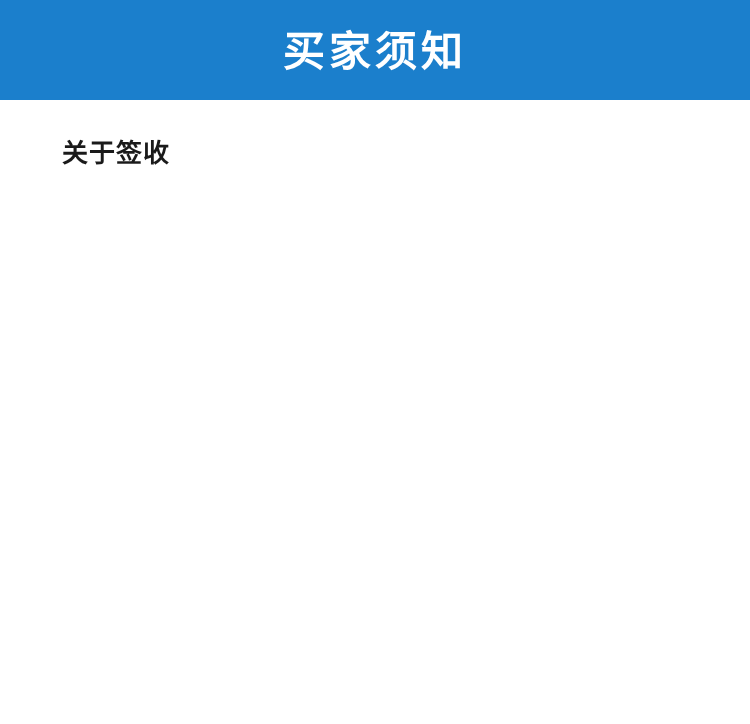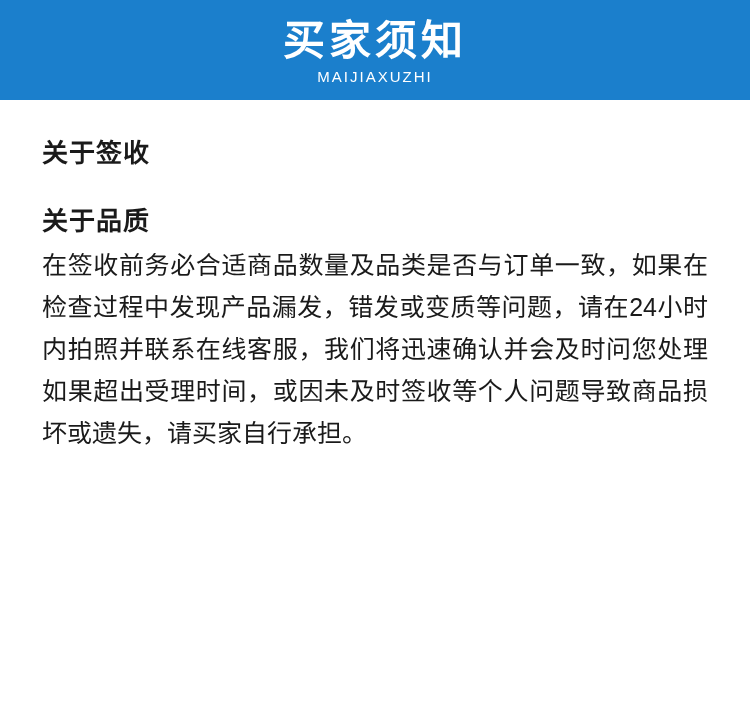--- a/index.html
+++ b/index.html
@@ -39,21 +39,21 @@
     line-height: 48px;
   }
   .banner-sub {
     color: #ffffff;
     font-size: 15px;
     letter-spacing: 2px;
     line-height: 20px;
     margin-top: 2px;
   }
   .content {
-    padding: 0 42px;
+    padding: 0 62px;
     box-sizing: border-box;
   }
   .section {
     margin-top: 34px;
   }
   .section:first-child {
     margin-top: 36px;
   }
   .section-title {
     font-size: 26px;
@@ -72,28 +72,23 @@
     text-justify: inter-ideograph;
   }
 </style>
 </head>
 <body>
 
 <div class="page">
 
   <div class="banner">
     <div class="banner-title">买家须知</div>
-    <div class="banner-sub">MAIJIAXUZHI</div>
   </div>
 
   <div class="content">
 
     <div class="section">
       <div class="section-title">关于签收</div>
     </div>
 
-    <div class="section">
-      <div class="section-title">关于品质</div>
-      <div class="section-body">在签收前务必合适商品数量及品类是否与订单一致，如果在检查过程中发现产品漏发，错发或变质等问题，请在24小时内拍照并联系在线客服，我们将迅速确认并会及时问您处理如果超出受理时间，或因未及时签收等个人问题导致商品损坏或遗失，请买家自行承担。</div>
-    </div>
 
   </div>
 </div>
 
 </body></html>

